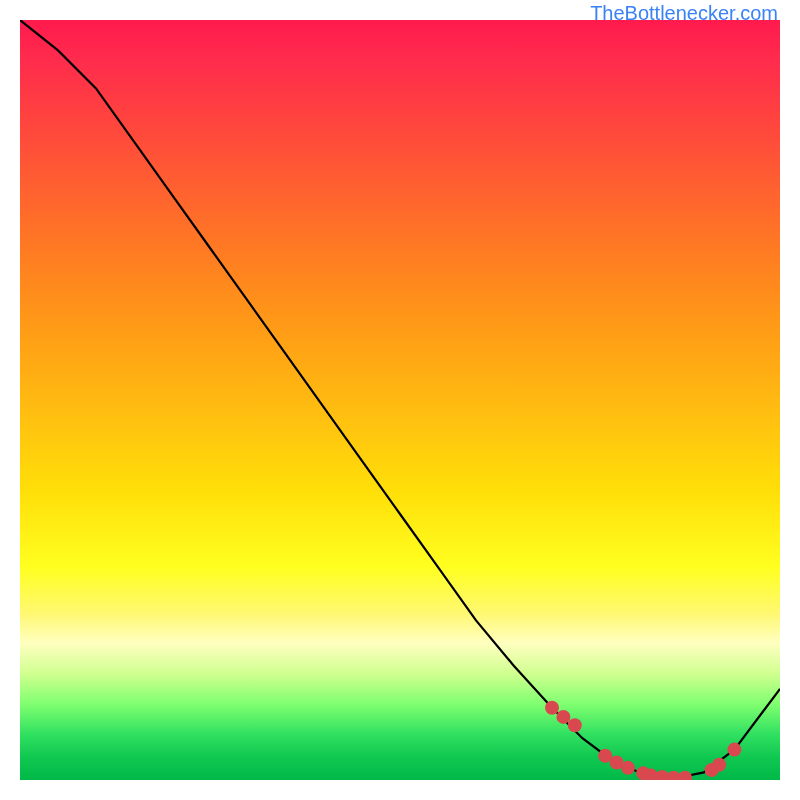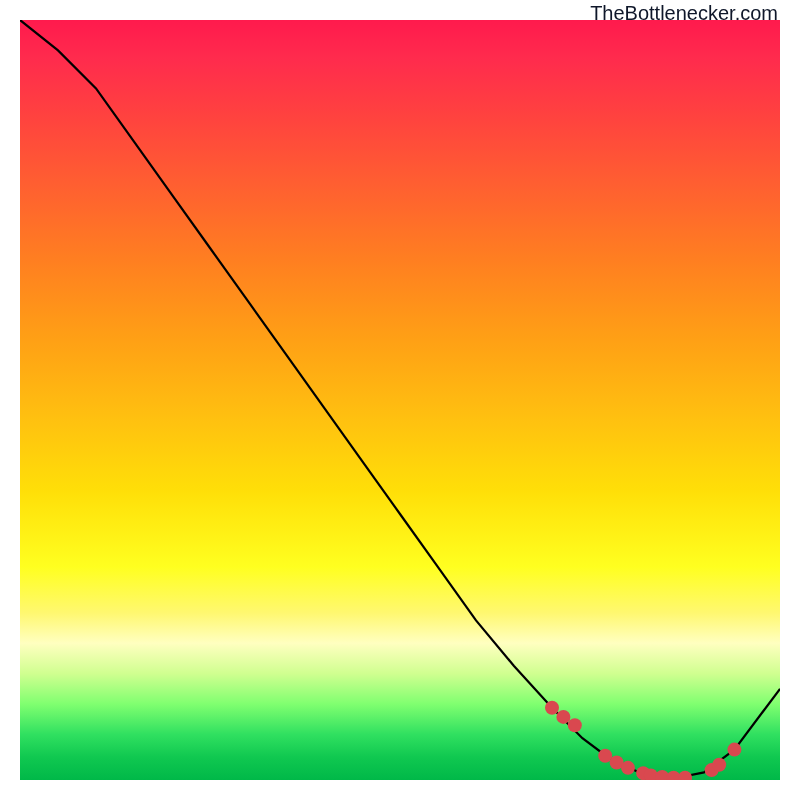--- a/index.html
+++ b/index.html
@@ -41,21 +41,21 @@
       #10c850 97%,
       #00b848 100%
     );
   }
   .attribution {
     position: absolute;
     top: 2px;
     right: 22px;
     font-size: 20px;
     font-weight: 500;
-    color: #0f172a;
+    color: #3b82f6;
     font-family: Arial, sans-serif;
   }
   svg.plot {
     position: absolute;
     left: 20px;
     top: 20px;
     width: 760px;
     height: 760px;
   }
   .curve {

